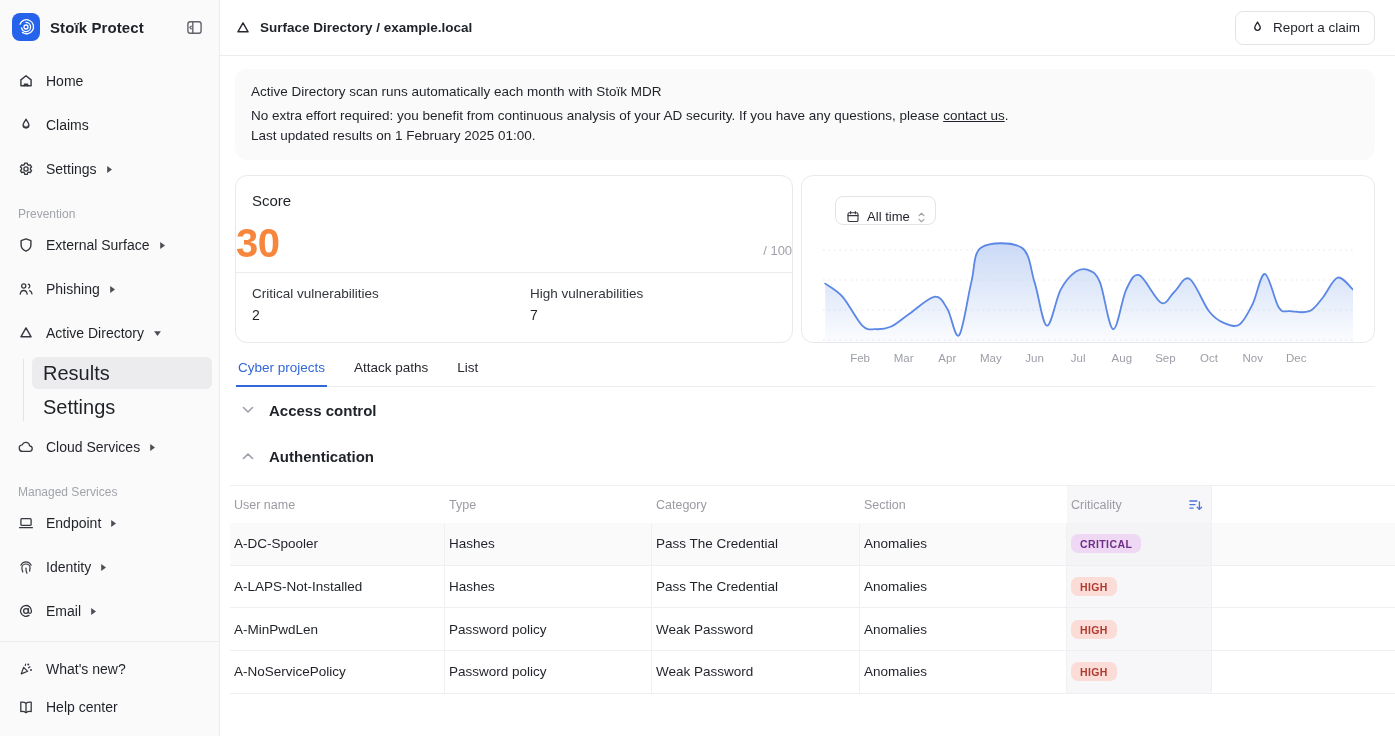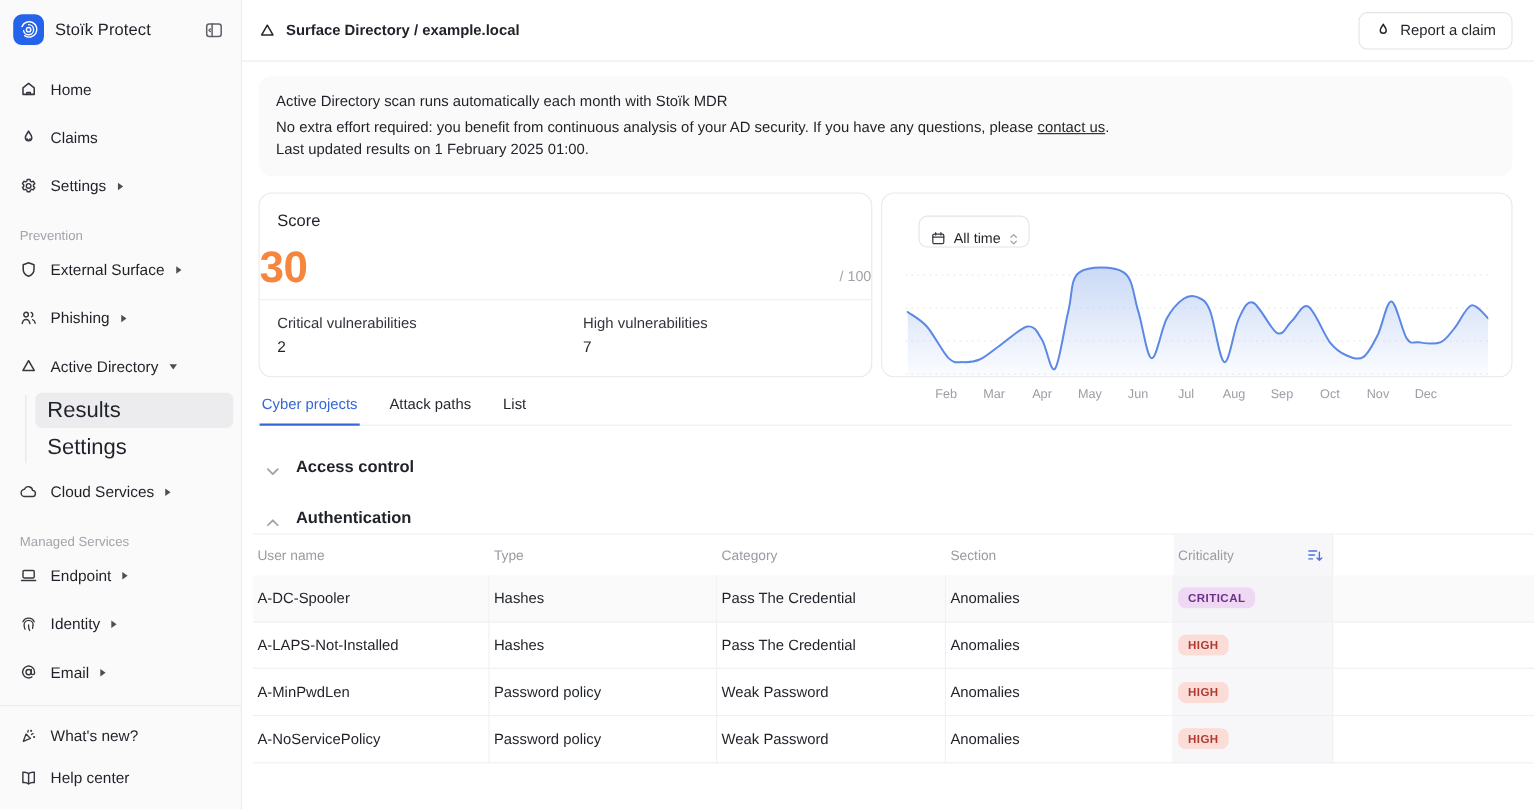--- a/index.html
+++ b/index.html
@@ -4,21 +4,21 @@
 <style>
   * { margin:0; padding:0; box-sizing:border-box; }
   html,body { width:1395px; height:736px; overflow:hidden; }
   body { font-family:"Liberation Sans", sans-serif; color:#1f2228; background:#fff; font-size:13.5px; }
   .app { display:flex; width:1395px; height:736px; }
 
   
   .sidebar { width:220px; min-width:220px; height:736px; background:#fafafa; border-right:1px solid #ececee; display:flex; flex-direction:column; }
   .brand-row { display:flex; align-items:center; padding:13px 14px 10px 12px; }
   .brand-logo { width:28px; height:28px; border-radius:8px; background:#2563eb; display:flex; align-items:center; justify-content:center; }
-  .brand-name { font-size:15px; font-weight:400; margin-left:10px; flex:1; letter-spacing:.1px; }
+  .brand-name { font-size:15px; font-weight:700; margin-left:10px; flex:1; letter-spacing:.1px; }
   .collapse-btn { width:22px; height:22px; display:flex; align-items:center; justify-content:center; color:#5f6269; cursor:pointer; }
   .nav { padding:8px 7px 0 0; flex:1; }
   .nav-item { display:flex; align-items:center; height:44px; padding-left:18px; cursor:pointer; color:#1f2228; }
   .nav-item .ic { width:16px; height:16px; margin-right:12px; color:#36383f; display:flex; }
   .nav-item .lbl { font-size:14px; }
   .nav-item .arrow { margin-left:9px; color:#4b4e55; display:flex; }
   .group-label { font-size:12px; color:#a2a4ab; padding:16px 0 2px 18px; }
   .subnav { position:relative; margin-left:0; }
   .subnav:before { content:""; position:absolute; left:23px; top:2px; bottom:2px; width:1px; background:#e4e4e7; }
   .sub-item { display:flex; align-items:center; height:32px; margin:2px 0 2px 32px; padding-left:11px; border-radius:6px; font-size:20px; cursor:pointer; }
@@ -59,21 +59,21 @@
   .range-select .ic { display:flex; color:#36383f; }
   .range-select .sel { display:flex; color:#a1a1aa; }
   #score-chart { display:block; margin:11px auto 0; }
   #score-chart .grid { stroke:#e4e4e7; stroke-width:1; stroke-dasharray:1.5 4; }
   #score-chart .tick { fill:#9b9ea6; font-size:11.5px; font-family:"Liberation Sans",sans-serif; text-anchor:middle; }
 
   .tabs { display:flex; gap:25px; margin-top:17px; border-bottom:1px solid #ededf0; padding-left:1px; }
   .tab { font-size:13.5px; padding:0 2px 10px; cursor:pointer; color:#26282e; border-bottom:2px solid transparent; margin-bottom:-1px; }
   .tab.active { color:#3366d6; border-bottom-color:#3366d6; }
 
-  .section-row { display:flex; align-items:flex-end; height:46px; margin-top:0; cursor:pointer; }
+  .section-row { display:flex; align-items:center; height:46px; margin-top:0; cursor:pointer; }
   .section-row:first-of-type { margin-top:16px; }
   .section-row .chev { width:13px; display:flex; color:#9ca0a8; margin:0 14px 0 7px; }
   .section-title { font-size:15px; font-weight:700; }
 
   .table { margin:6px -20px 0 -5px; font-size:13.5px; }
   .t-row { display:grid; grid-template-columns:215px 207px 208px 207px 145px 1fr; }
   .t-head { height:38px; border-top:1px solid #f0f0f2; color:#9b9ba3; font-size:12.5px; }
   .t-head .t-cell { border-bottom:0; }
   .t-cell { display:flex; align-items:center; padding:0 10px 0 4px; height:100%; border-bottom:1px solid #efeff1; }
   .t-body .t-row { height:42.7px; }

